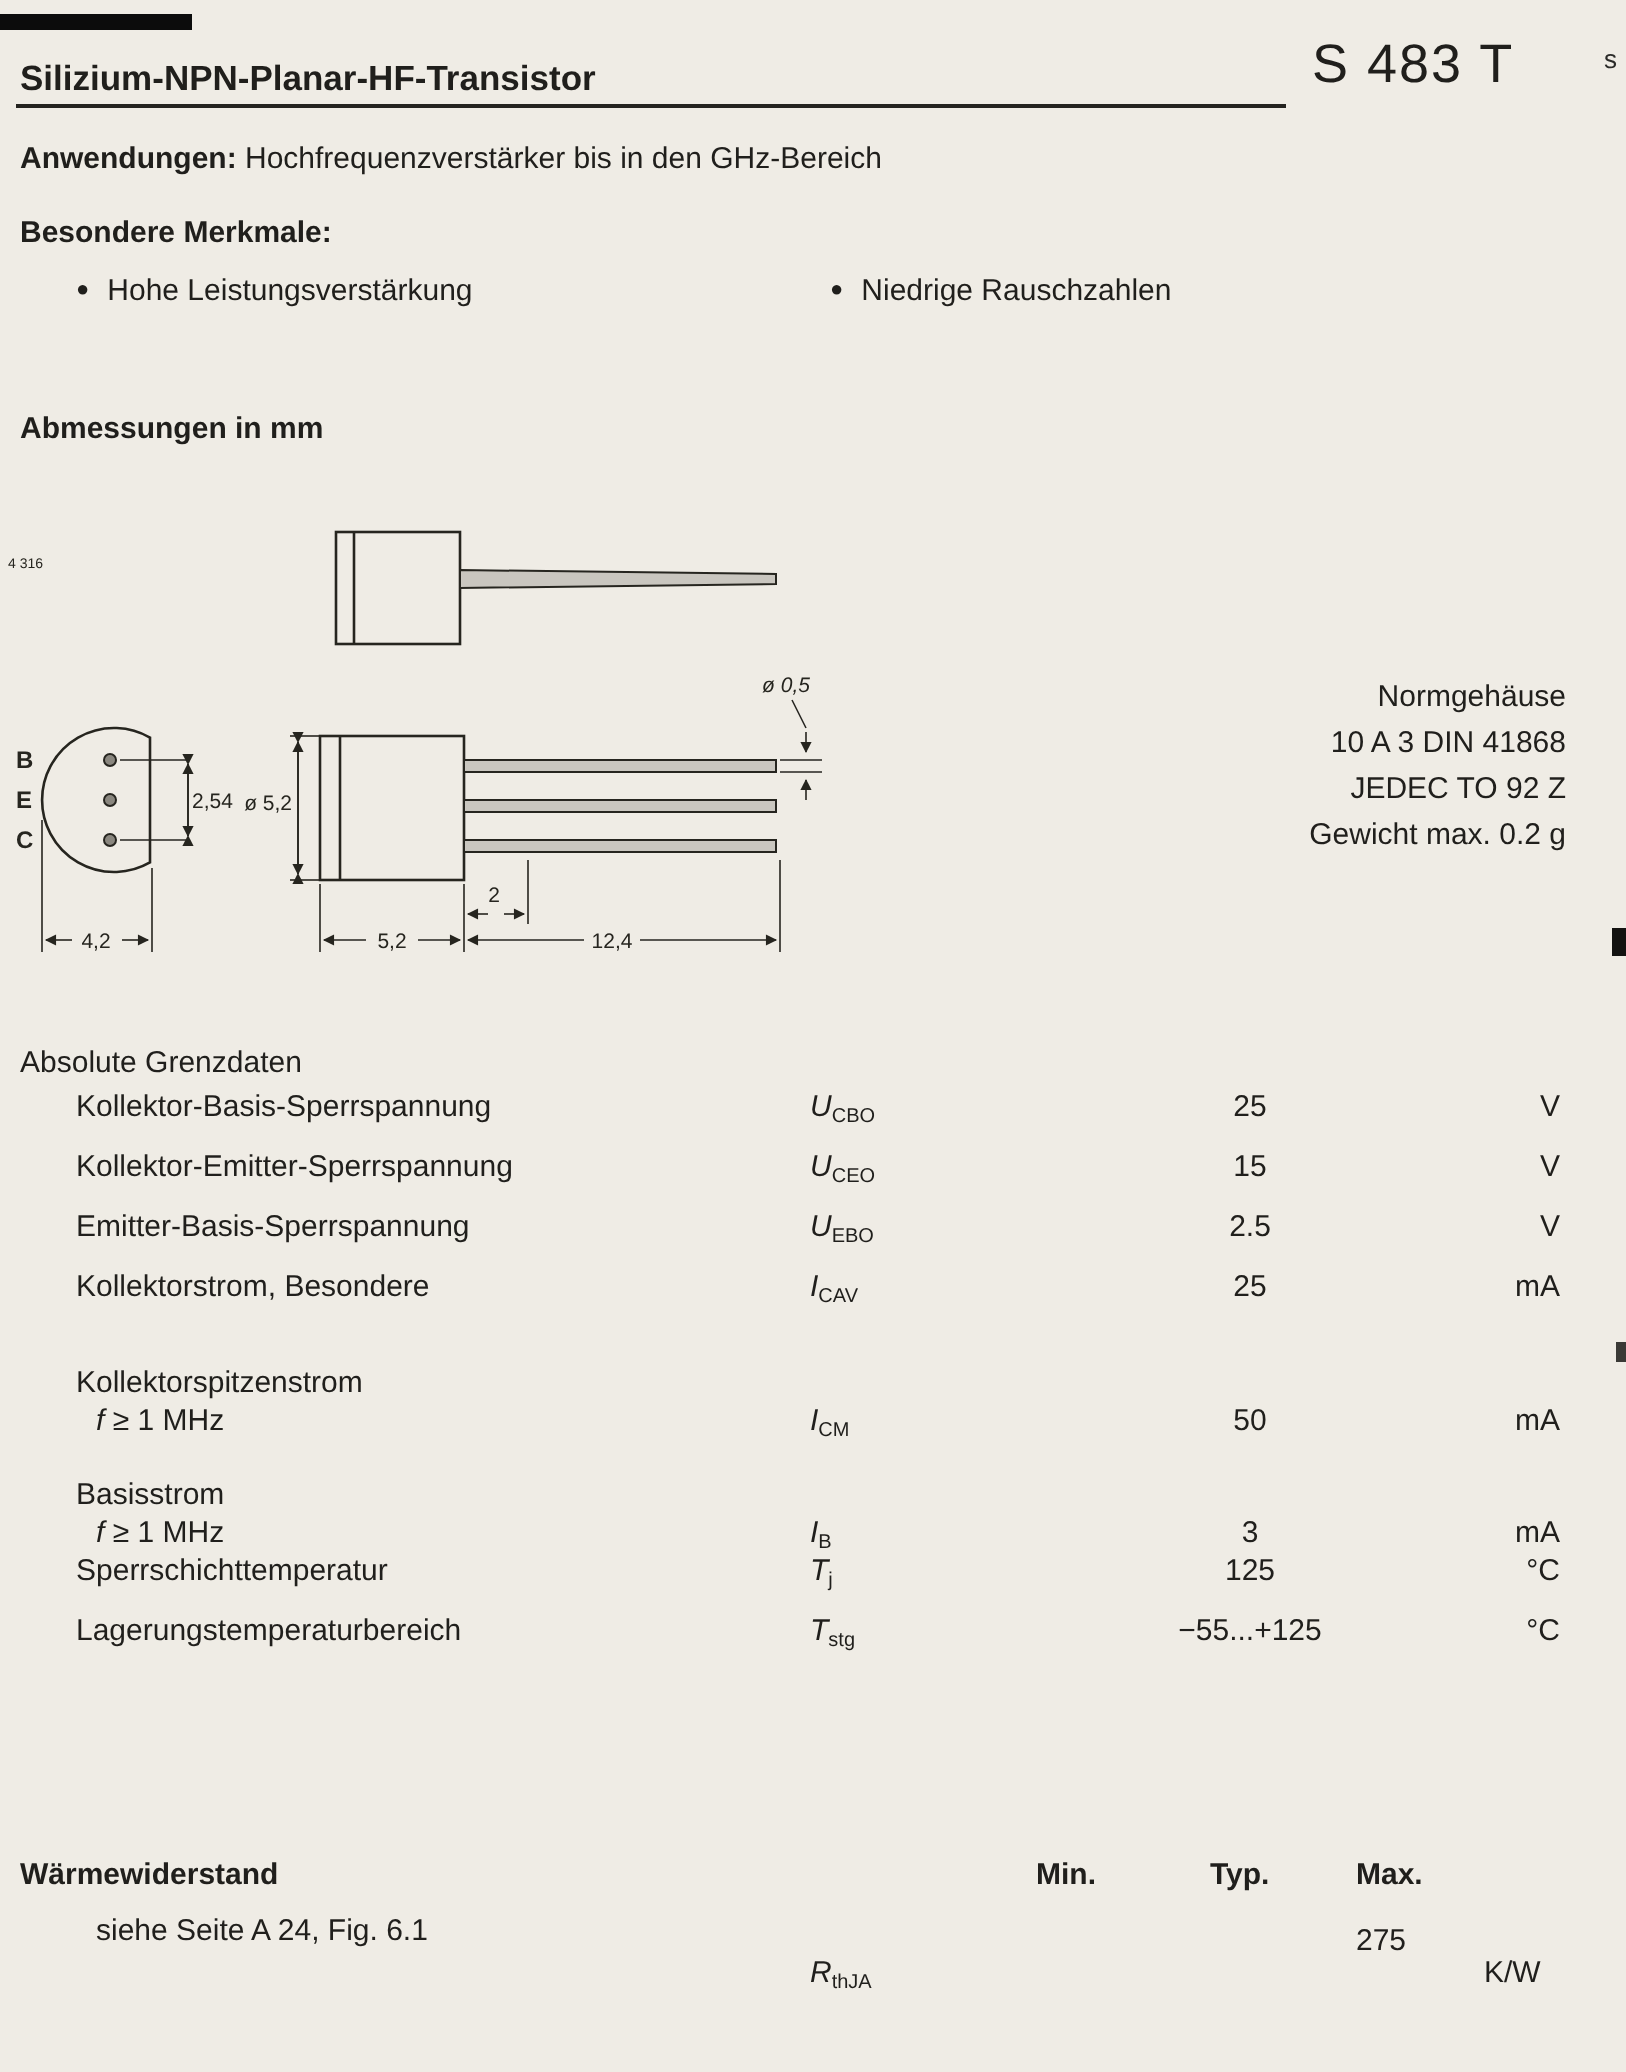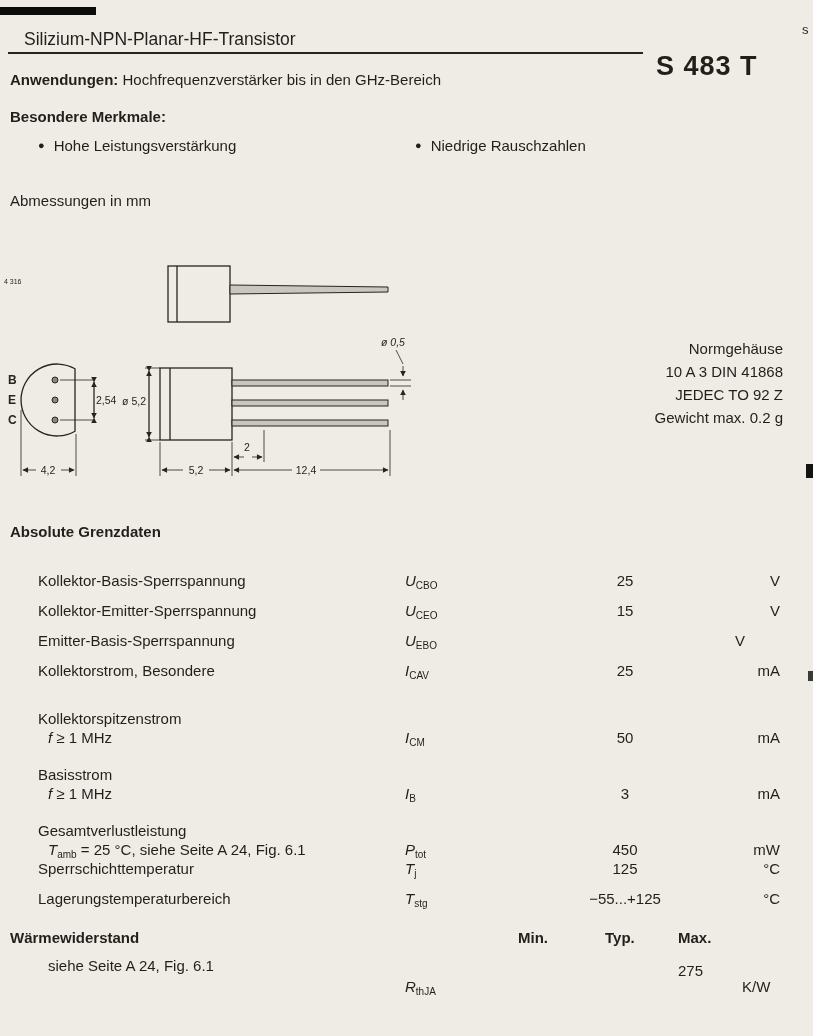--- a/index.html
+++ b/index.html
@@ -13,42 +13,42 @@
     color:#201f1c;
     overflow:hidden;
   }
   .b { font-weight:700; }
   i { font-style:italic; }
   sub { font-size:10px; vertical-align:-3px; line-height:0;margin-top:30px; }
 
   
   .topbar { position:absolute; left:0; top:7px; width:96px; height:8px; background:#0c0c0c; }
   .corner-s { position:absolute; left:802px; top:22px; font-size:13px; color:#2a2a28; }
-  .hdr-title { position:absolute; left:10px; top:28px; font-size:17.5px; font-weight:400;margin-left:14px; }
-  .hdr-part { position:absolute; left:656px; top:15px; font-size:27px; font-weight:700; letter-spacing:1px;margin-top:34px; }
+  .hdr-title { position:absolute; left:10px; top:28px; font-size:17.5px; font-weight:700; }
+  .hdr-part { position:absolute; left:656px; top:15px; font-size:27px; font-weight:400; letter-spacing:1px; }
   .hdr-rule { position:absolute; left:8px; top:52px; width:635px; height:2px; background:#24231f; }
 
   .apps { position:absolute; left:10px; top:70px;text-align:right; }
   .feat-h { position:absolute; left:10px; top:107px; font-weight:700; }
   .feat-1 { position:absolute; left:38px; top:136px; }
   .feat-2 { position:absolute; left:415px; top:136px; }
   .bullet { font-size:11px; margin-right:9px; position:relative; top:-2px; }
 
-  .dim-h { position:absolute; left:10px; top:191px; font-weight:400;text-align:right; }
+  .dim-h { position:absolute; left:10px; top:205px; font-weight:700;text-align:right; }
   .pkg { position:absolute; left:0; top:240px; }
   .pkg text { fill:#26251f; font-family:"Liberation Sans", sans-serif; }
   .case-info { position:absolute; right:30px; top:337px; text-align:right; line-height:23px; }
 
   
   .tick1 { position:absolute; left:806px; top:464px; width:7px; height:14px; background:#131311; }
   .tick2 { position:absolute; left:808px; top:671px; width:5px; height:10px; background:#3a3a36; }
 
   
   .limits { position:absolute; left:10px; top:522px; width:770px; }
-  .limits .sec-h { font-weight:700; margin-bottom:30px; }
+  .limits .sec-h { font-weight:400; margin-bottom:3px; }
   .trow { display:grid; grid-template-columns:395px 100px 240px 1fr; height:30px; align-items:start; }
   .trow.tall { height:56px; align-items:end; }
   .c-label { padding-left:28px; }
   .cond { padding-left:10px; }
   .c-val { text-align:center; }
   .c-unit { text-align:right; }
 
   
   .thermal { position:absolute; left:10px; top:928px; width:770px; }
   .th-head { position:relative; height:19px; }
@@ -194,20 +194,21 @@
   <div class="trow">
     <div class="c-label">Kollektor-Emitter-Sperrspannung</div>
     <div class="c-sym"><i>U</i><sub>CEO</sub></div>
     <div class="c-val">15</div>
     <div class="c-unit">V</div>
   </div>
 
   <div class="trow">
     <div class="c-label">Emitter-Basis-Sperrspannung</div>
     <div class="c-sym"><i>U</i><sub>EBO</sub></div>
+    <div class="c-val">2.5</div>
     <div class="c-unit">V</div>
   </div>
 
   <div class="trow">
     <div class="c-label">Kollektorstrom, Besondere</div>
     <div class="c-sym"><i>I</i><sub>CAV</sub></div>
     <div class="c-val">25</div>
     <div class="c-unit">mA</div>
   </div>
 
@@ -224,29 +225,20 @@
   <div class="trow tall">
     <div class="c-label">
       <div>Basisstrom</div>
       <div class="cond"><i>f</i><sub></sub><span> ≥ 1 MHz</span></div>
     </div>
     <div class="c-sym"><i>I</i><sub>B</sub></div>
     <div class="c-val">3</div>
     <div class="c-unit">mA</div>
   </div>
 
-  <div class="trow tall">
-    <div class="c-label">
-      <div>Gesamtverlustleistung</div>
-      <div class="cond"><i>T</i><sub>amb</sub><span> = 25 °C, siehe Seite A 24, Fig. 6.1</span></div>
-    </div>
-    <div class="c-sym"><i>P</i><sub>tot</sub></div>
-    <div class="c-val">450</div>
-    <div class="c-unit">mW</div>
-  </div>
 
   <div class="trow">
     <div class="c-label">Sperrschichttemperatur</div>
     <div class="c-sym"><i>T</i><sub>j</sub></div>
     <div class="c-val">125</div>
     <div class="c-unit">°C</div>
   </div>
 
   <div class="trow">
     <div class="c-label">Lagerungstemperaturbereich</div>

